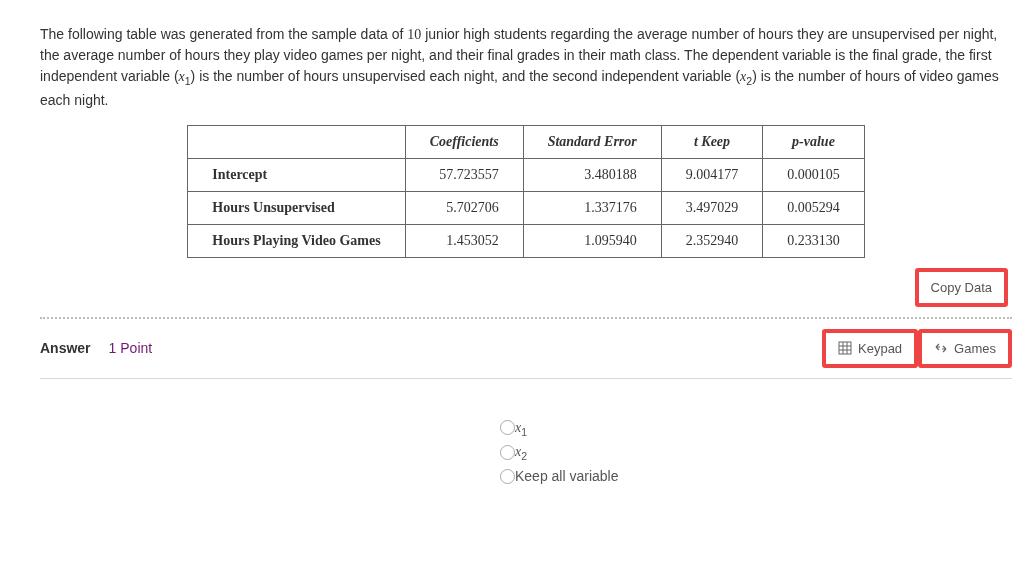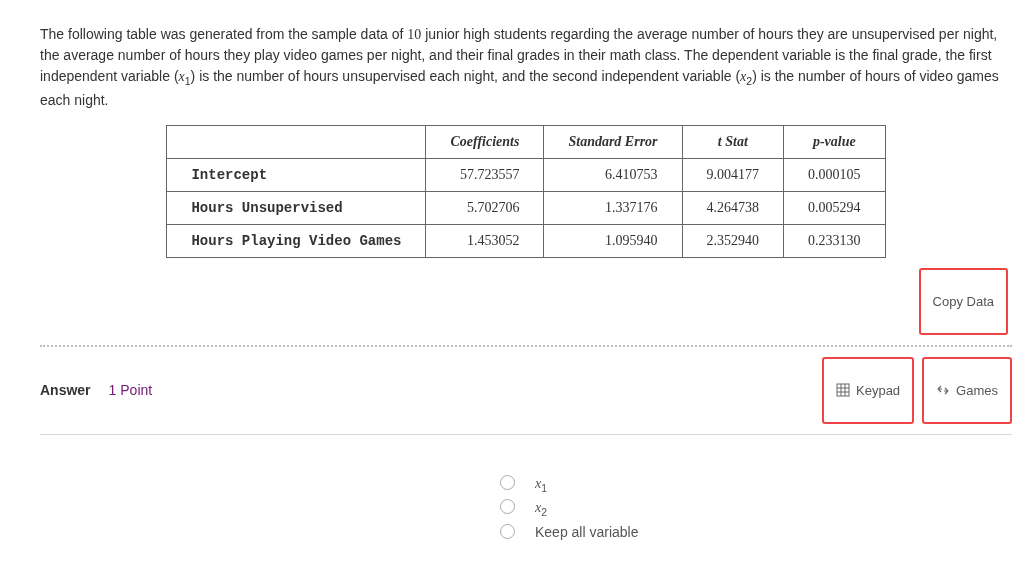--- a/index.html
+++ b/index.html
@@ -48,39 +48,39 @@
     font-style: italic;
     font-family: "Georgia", serif;
   }
   table.data th:first-child {
     font-style: normal;
   }
   table.data td.rowlabel {
     text-align: left;
     font-weight: bold;
     font-style: normal;
-    font-family: Liberation Mono, monospace;
+    font-family: Liberation Serif, serif;
   }
   table.data td.num {
     text-align: right;
     font-family: "Georgia", serif;
   }
 
   .copy-row {
     text-align: right;
     margin: 8px 4px 10px 0;
   }
   .btn {
     display: inline-flex;
     align-items: center;
     gap: 6px;
-    border: 2px solid #ef4444;
+    border: 4px solid #ef4444;
     background: #fff;
     color: #555;
-    padding: 24px 12px;
+    padding: 8px 12px;
     border-radius: 3px;
     font-size: 13px;
     cursor: pointer;
   }
 
   .step {
     margin: 6px 0 14px 0;
   }
   .step b { font-weight: bold; }
 
@@ -96,30 +96,31 @@
     align-items: center;
     padding: 10px 0 10px 0;
   }
   .answer-left {
     display: flex;
     align-items: baseline;
     gap: 18px;
   }
   .answer-left .lbl { font-weight: bold; }
   .answer-left .pts { color:#701a75; }
-  .answer-right { display:flex; gap:8px; }
+  .answer-right { display:flex; }
 
   .ico { display:inline-block; width:14px; height:14px; }
 
   .options {
     margin: 40px 0 0 460px;
   }
   .opt {
     display: flex;
-    gap: 20px;
+    align-items: center;
+    gap: 0;
     margin: 6px 0;
     color: #555;
   }
   .radio {
     width: 13px; height: 13px;
     border: 1px solid #aaa;
     border-radius: 50%;
     display: inline-block;
     background: #fff;
   }
@@ -138,35 +139,35 @@
     <span>The following table was generated from the sample data of </span><span class="numfont">10</span><span> junior high students regarding the average number of hours they are unsupervised per night, the average number of hours they play video games per night, and their final grades in their math class. The dependent variable is the final grade, the first independent variable (</span><span class="var">x</span><sub>1</sub><span>) is the number of hours unsupervised each night, and the second independent variable (</span><span class="var">x</span><sub>2</sub><span>) is the number of hours of video games each night.</span>
   </p>
 
   <div class="table-wrap">
     <table class="data">
       <tbody>
           <tr>
         <th></th>
         <th>Coefficients</th>
         <th>Standard Error</th>
-        <th>t Stat</th>
+        <th>t Keep</th>
         <th>p-value</th>
       </tr>
       <tr>
         <td class="rowlabel">Intercept</td>
         <td class="num">57.723557</td>
-        <td class="num">6.410753</td>
+        <td class="num">3.480188</td>
         <td class="num">9.004177</td>
         <td class="num">0.000105</td>
       </tr>
       <tr>
         <td class="rowlabel">Hours Unsupervised</td>
         <td class="num">5.702706</td>
         <td class="num">1.337176</td>
-        <td class="num">4.264738</td>
+        <td class="num">3.497029</td>
         <td class="num">0.005294</td>
       </tr>
       <tr>
         <td class="rowlabel">Hours Playing Video Games</td>
         <td class="num">1.453052</td>
         <td class="num">1.095940</td>
         <td class="num">2.352940</td>
         <td class="num">0.233130</td>
       </tr>
     </tbody>

